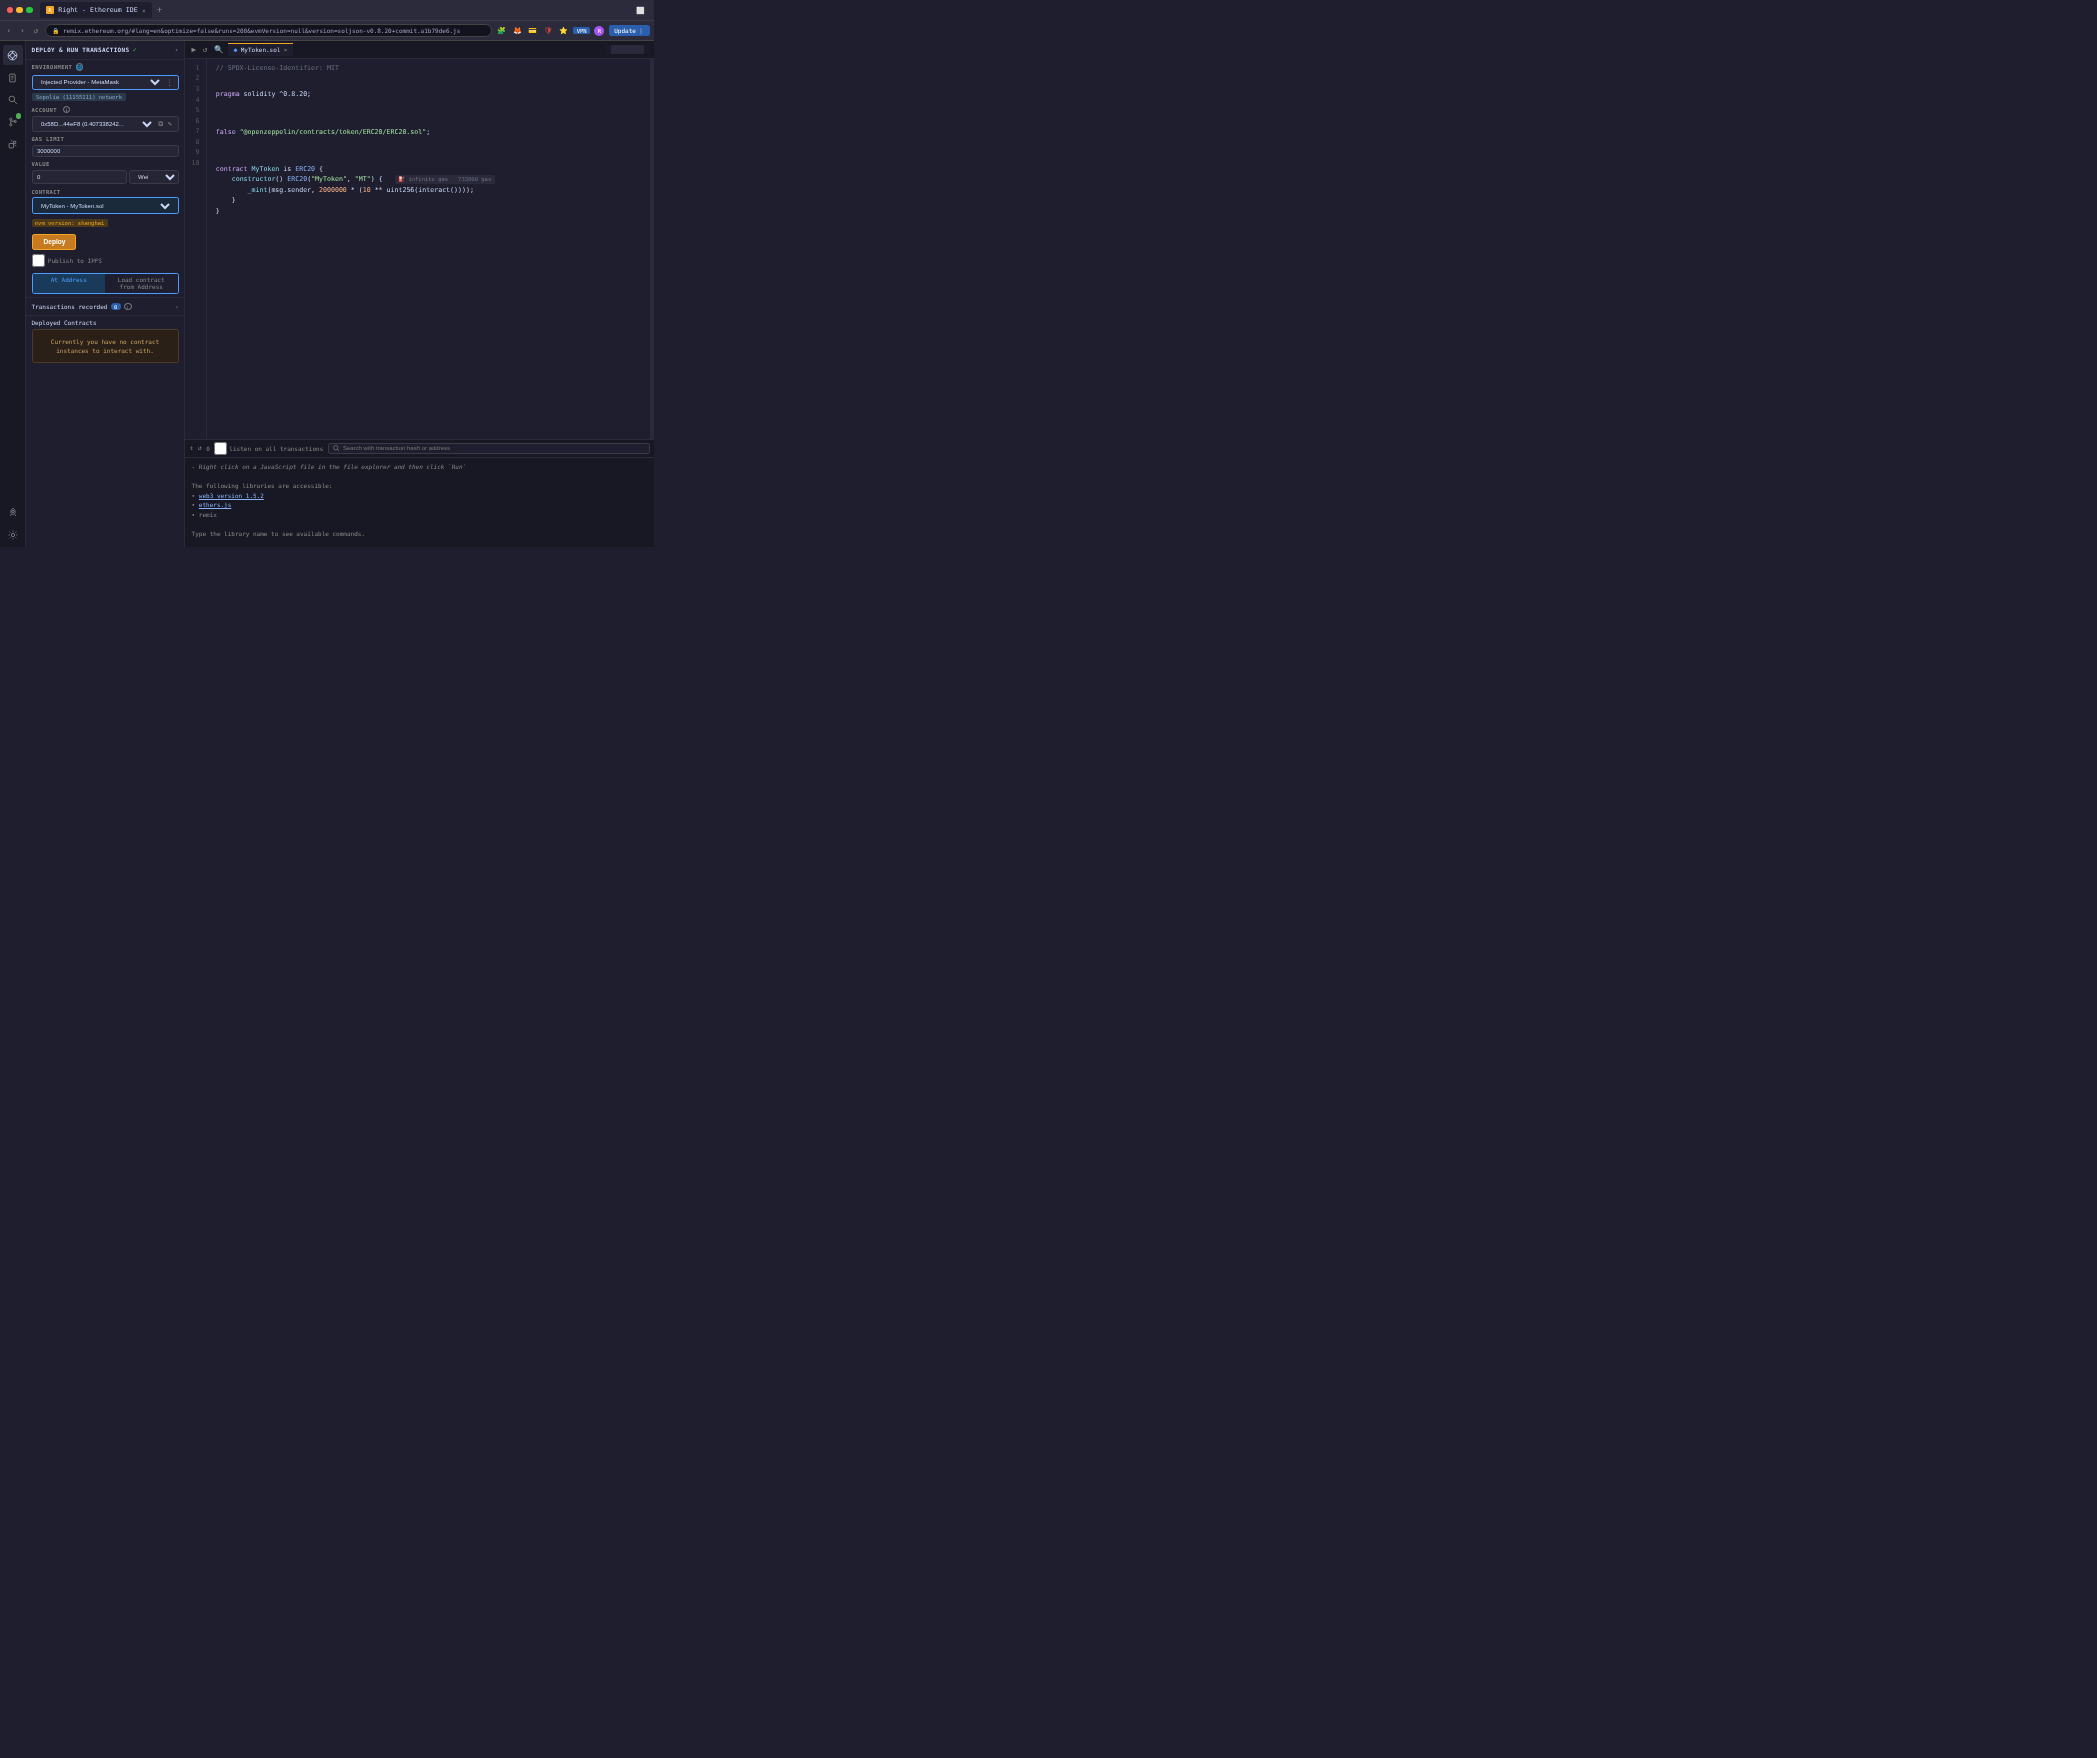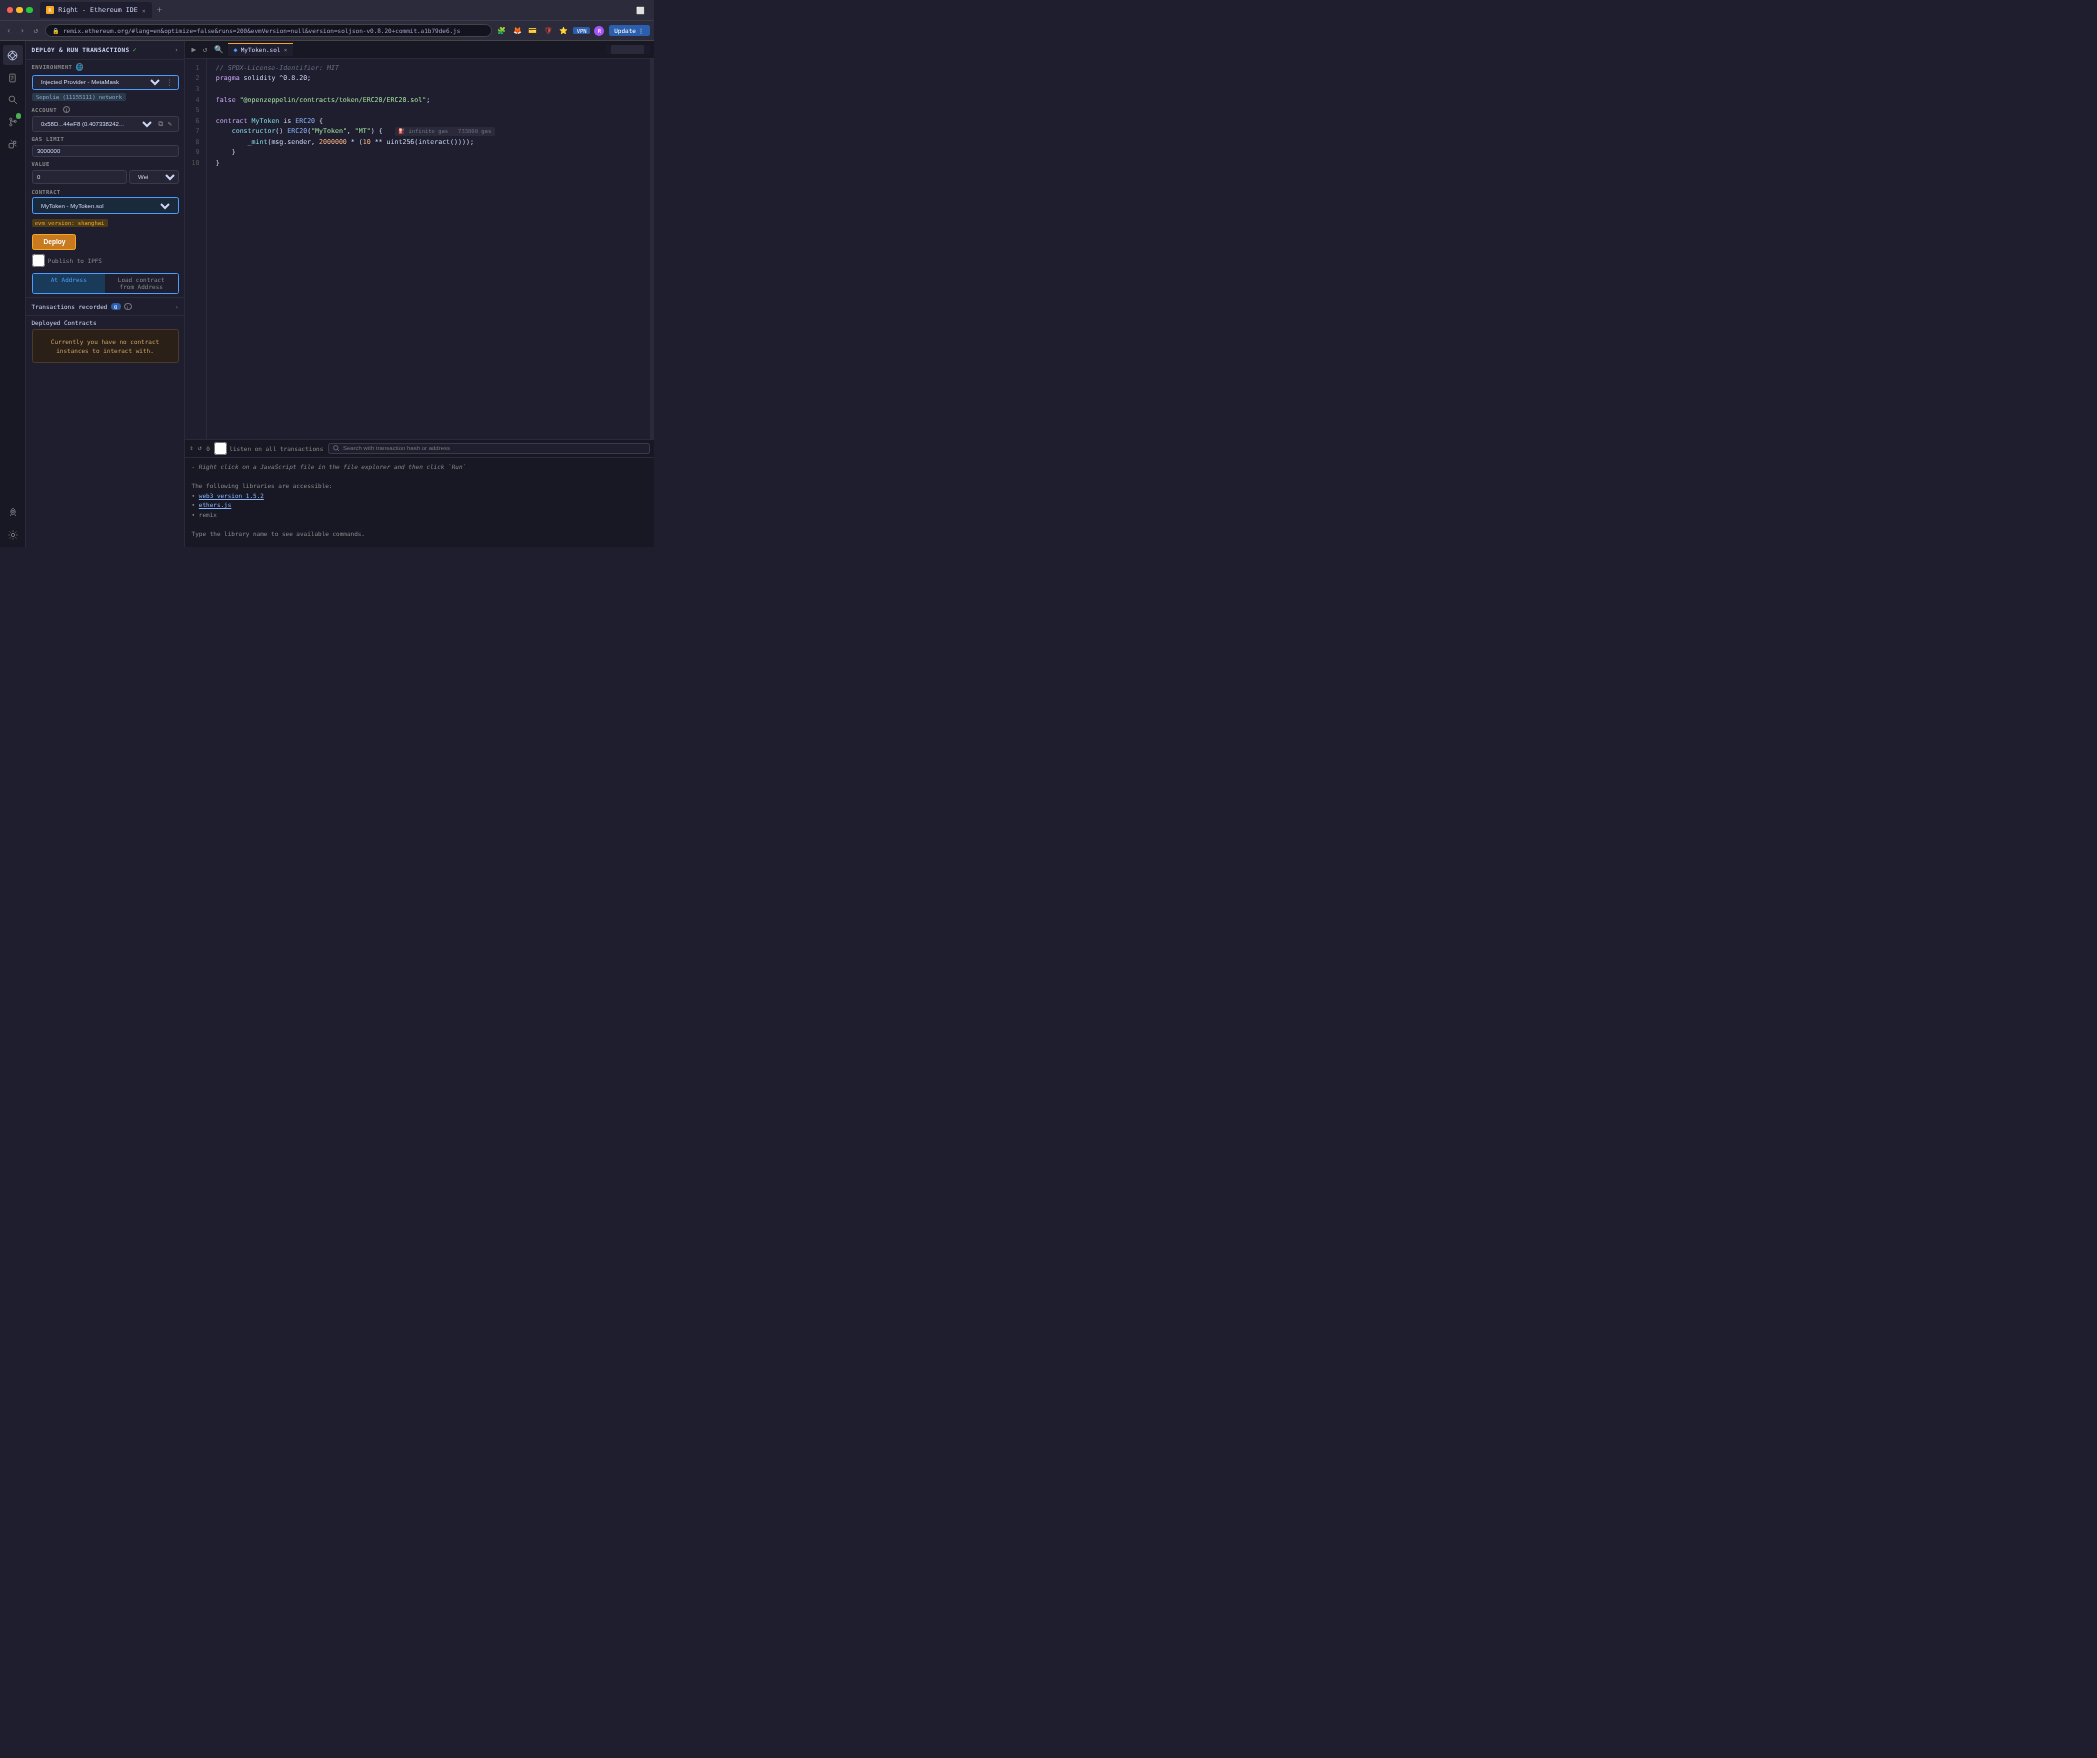--- a/index.html
+++ b/index.html
@@ -519,24 +519,24 @@
       overflow: auto;
       font-size: 6.6px;
       line-height: 1.6;
     }
     .code-line {
       display: flex;
       align-items: baseline;
       gap: 0;
       white-space: pre;
     }
-    .kw { color: #cba6f7; }
+    .kw { color: #cba6f7; margin-top: 16px; }
     .str { color: #a6e3a1; }
     .fn { color: #89dceb; }
-    .cm { color: #6c7086; font-style: italic; }
+    .cm { color: #6c7086; }
     .num { color: #fab387; }
     .type { color: #89b4fa; }
     .op { color: #cdd6f4; }
     .gas-hint {
       background: #2a2a3a;
       color: #6c7086;
       font-size: 5.5px;
       padding: 0.5px 3.3px;
       border-radius: 1.6px;
       margin-left: 4.4px;

